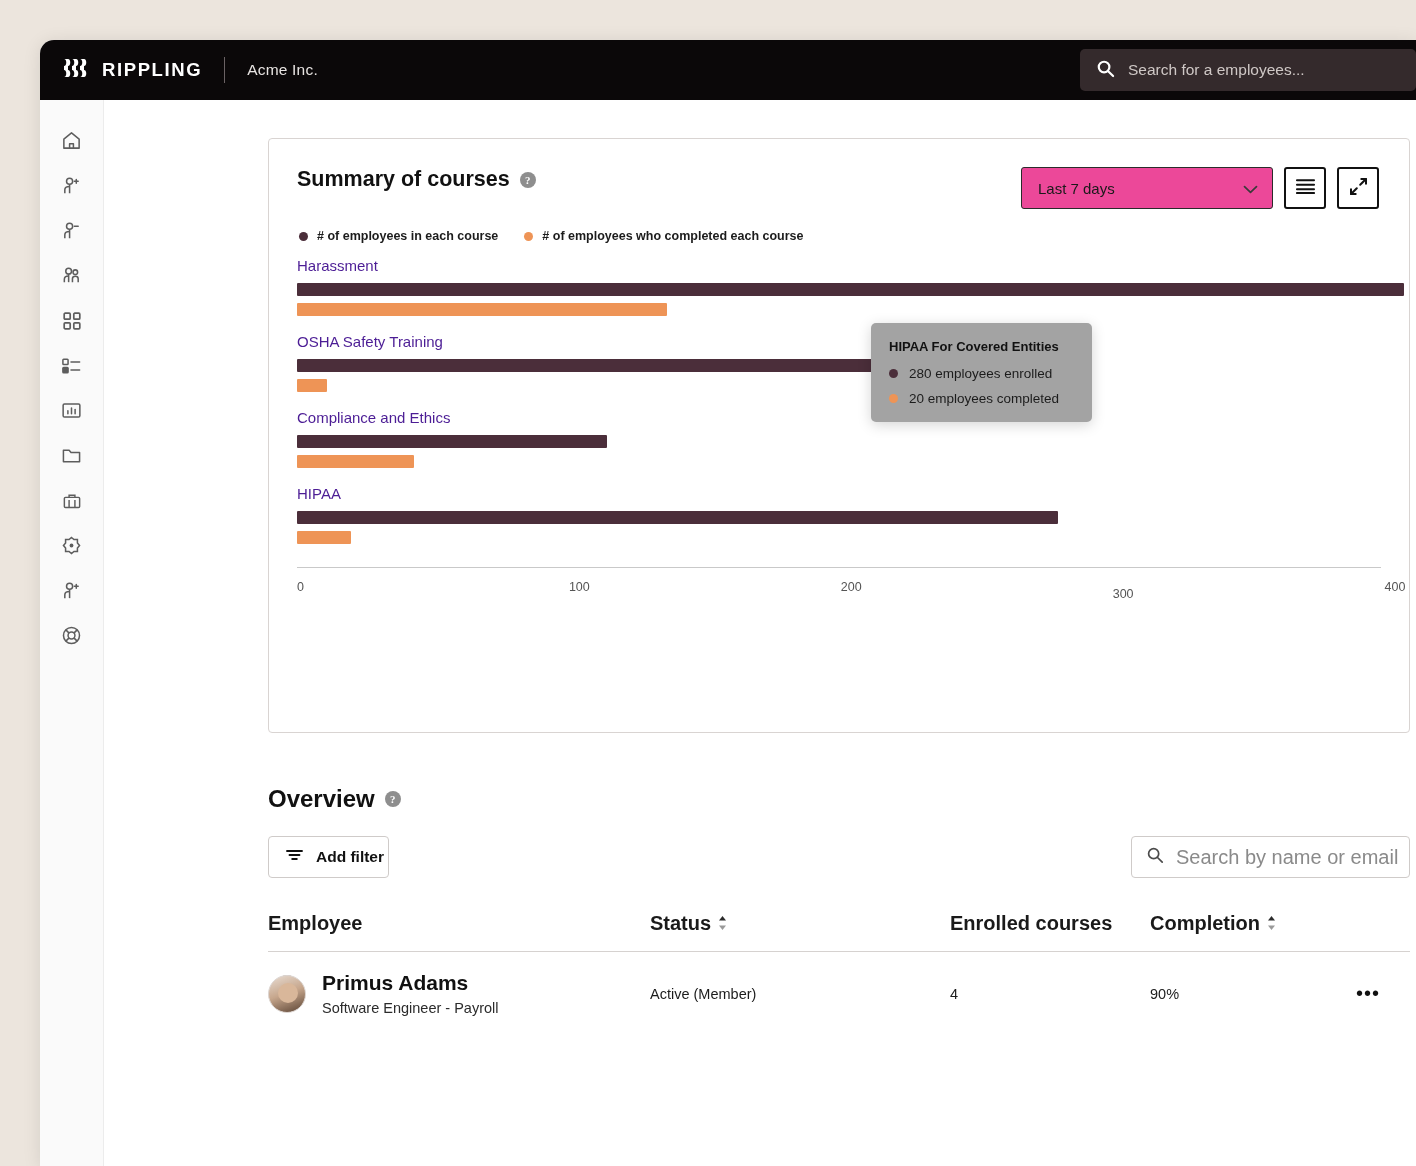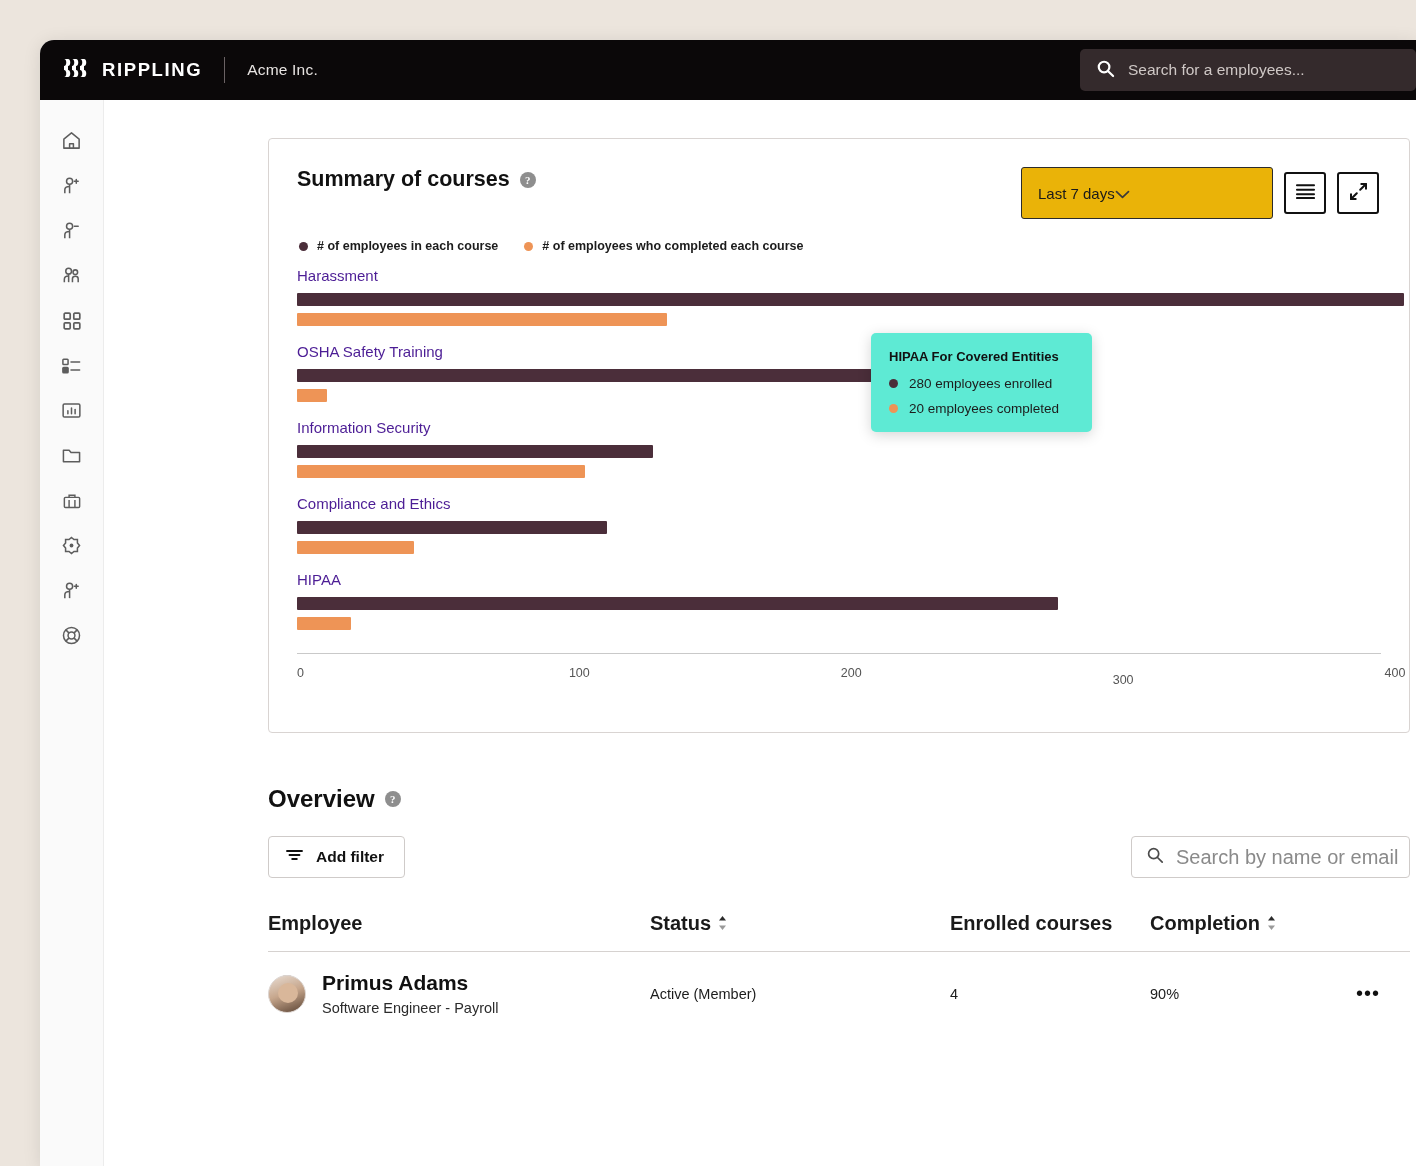--- a/index.html
+++ b/index.html
@@ -70,23 +70,23 @@
   }
   .card-title { font-size: 21.5px; font-weight: 600; color: #111; display: flex; align-items: center; }
   .help-dot {
     display: inline-flex; align-items: center; justify-content: center;
     width: 16px; height: 16px; border-radius: 50%;
     background: #8e8e8e; color: #fff; font-size: 11px; font-weight: 700;
     margin-left: 10px; font-family: "Liberation Serif", serif;
   }
   .head-ctrls { display: flex; align-items: center; gap: 11px; }
   .select {
-    width: 252px; height: 52px; border: 1px solid #2b2b2b; border-radius: 3px;
-    display: flex; align-items: center; 
-    padding: 0 14px 0 16px; font-size: 15px; color: #1a1a1a; background: #eab308;
+    width: 252px; height: 42px; border: 1px solid #2b2b2b; border-radius: 3px;
+    display: flex; align-items: center; justify-content: space-between;
+    padding: 0 14px 0 16px; font-size: 15px; color: #1a1a1a; background: #ec4899;
     cursor: pointer;
   }
   .sqbtn {
     width: 42px; height: 42px; border: 2px solid #111; border-radius: 3px;
     display: flex; align-items: center; justify-content: center; background: #fff;
     cursor: pointer;
   }
   .legend { display: flex; gap: 26px; padding: 20px 0 0 30px; }
   .legend-item { display: flex; align-items: center; font-size: 12.5px; font-weight: 700; color: #1c1c1c; }
   .legend-dot { width: 9px; height: 9px; border-radius: 50%; margin-right: 9px; }
@@ -96,36 +96,36 @@
   .grp-label { font-size: 15px; color: #4c1d95; position: absolute; top: 0; left: 0; }
   .bar { position: absolute; height: 13px; border-radius: 1px; }
   .bar.enrolled { top: 26px; }
   .bar.completed { top: 46px; }
   .axis-line { height: 1px; background: #c9c9c9; margin: 6px 28px 0 0; }
   .ticks { position: relative; height: 30px; margin-top: 12px; }
   .tick { position: absolute; font-size: 12.5px; color: #555; top: 0; }
   
   .tooltip {
     position: absolute; left: 602px; top: 66px;
-    width: 221px; background: #5eead4; border-radius: 5px;
+    width: 221px; background: #a3a3a3; border-radius: 5px;
     box-shadow: 0 3px 14px rgba(0,0,0,0.17);
     padding: 16px 18px 16px 18px;
   }
   .tt-title { font-size: 13px; font-weight: 700; color: #111; margin-bottom: 12px; }
   .tt-row { display: flex; align-items: center; font-size: 13.5px; color: #1c1c1c; margin-bottom: 10px; }
   .tt-row:last-child { margin-bottom: 0; }
   .tt-dot { width: 9px; height: 9px; border-radius: 50%; margin-right: 11px; flex-shrink: 0; }
   
   .overview { margin-left: 164px; margin-right: 6px; margin-top: 52px; }
   .ov-title { font-size: 24px; font-weight: 700; color: #111; display: flex; align-items: center; }
   .ov-bar { display: flex; align-items: center; justify-content: space-between; margin-top: 23px; }
   .addfilter {
     display: flex; align-items: center; gap: 12px;
     border: 1px solid #cfcbc9; border-radius: 4px;
-    height: 42px; padding: 0 20px 0 16px;
+    height: 42px; padding: 0 4px 0 16px;
     font-size: 15.5px; font-weight: 700; color: #111; background: #fff; cursor: pointer;
   }
   .tablesearch {
     width: 279px; height: 42px; border: 1px solid #cfcbc9; border-radius: 4px;
     display: flex; align-items: center; padding-left: 14px; background: #fff;
   }
   .tablesearch .ph { color: #8a8a8a; font-size: 20px; margin-left: 12px; }
   table { width: 100%; border-collapse: collapse; margin-top: 34px; }
   th {
     text-align: left; font-size: 20px; font-weight: 700; color: #1a1a1a;
@@ -333,25 +333,20 @@
           <div id="bar-groups">
               <div class="grp">
                 <div class="grp-label">Harassment</div>
                 <div class="bar enrolled" style="background: rgb(75, 46, 58); left: 0px; width: 1106.65px;"></div>
                 <div class="bar completed" style="background: rgb(238, 148, 86); left: 0px; width: 369.79px;"></div>
               </div>
               <div class="grp">
                 <div class="grp-label">OSHA Safety Training</div>
                 <div class="bar enrolled" style="background: rgb(75, 46, 58); left: 0px; width: 764.052px;"></div>
                 <div class="bar completed" style="background: rgb(238, 148, 86); left: 0px; width: 29.9095px;"></div>
-              </div>
-              <div class="grp">
-                <div class="grp-label">Information Security</div>
-                <div class="bar enrolled" style="background: rgb(75, 46, 58); left: 0px; width: 356.195px;"></div>
-                <div class="bar completed" style="background: rgb(238, 148, 86); left: 0px; width: 288.219px;"></div>
               </div>
               <div class="grp">
                 <div class="grp-label">Compliance and Ethics</div>
                 <div class="bar enrolled" style="background: rgb(75, 46, 58); left: 0px; width: 309.971px;"></div>
                 <div class="bar completed" style="background: rgb(238, 148, 86); left: 0px; width: 116.919px;"></div>
               </div>
               <div class="grp">
                 <div class="grp-label">HIPAA</div>
                 <div class="bar enrolled" style="background: rgb(75, 46, 58); left: 0px; width: 761.333px;"></div>
                 <div class="bar completed" style="background: rgb(238, 148, 86); left: 0px; width: 54.381px;"></div>

